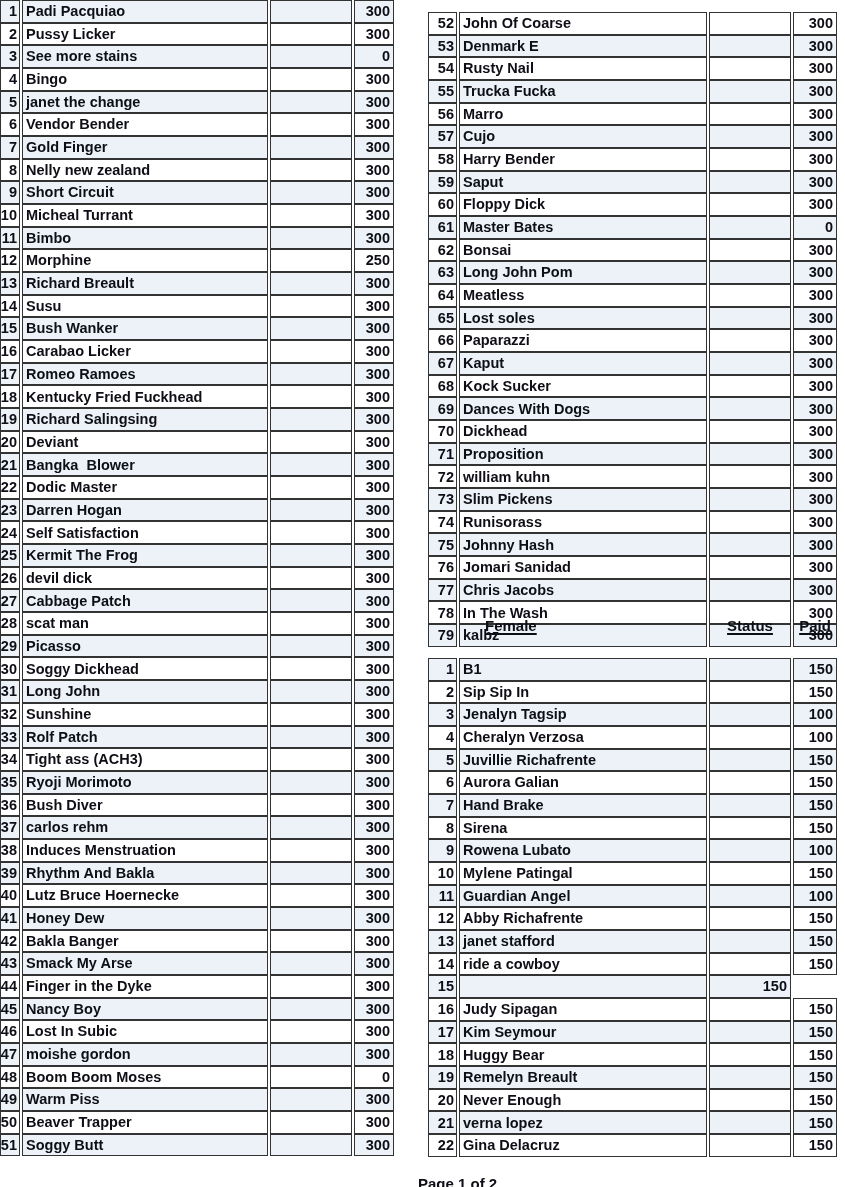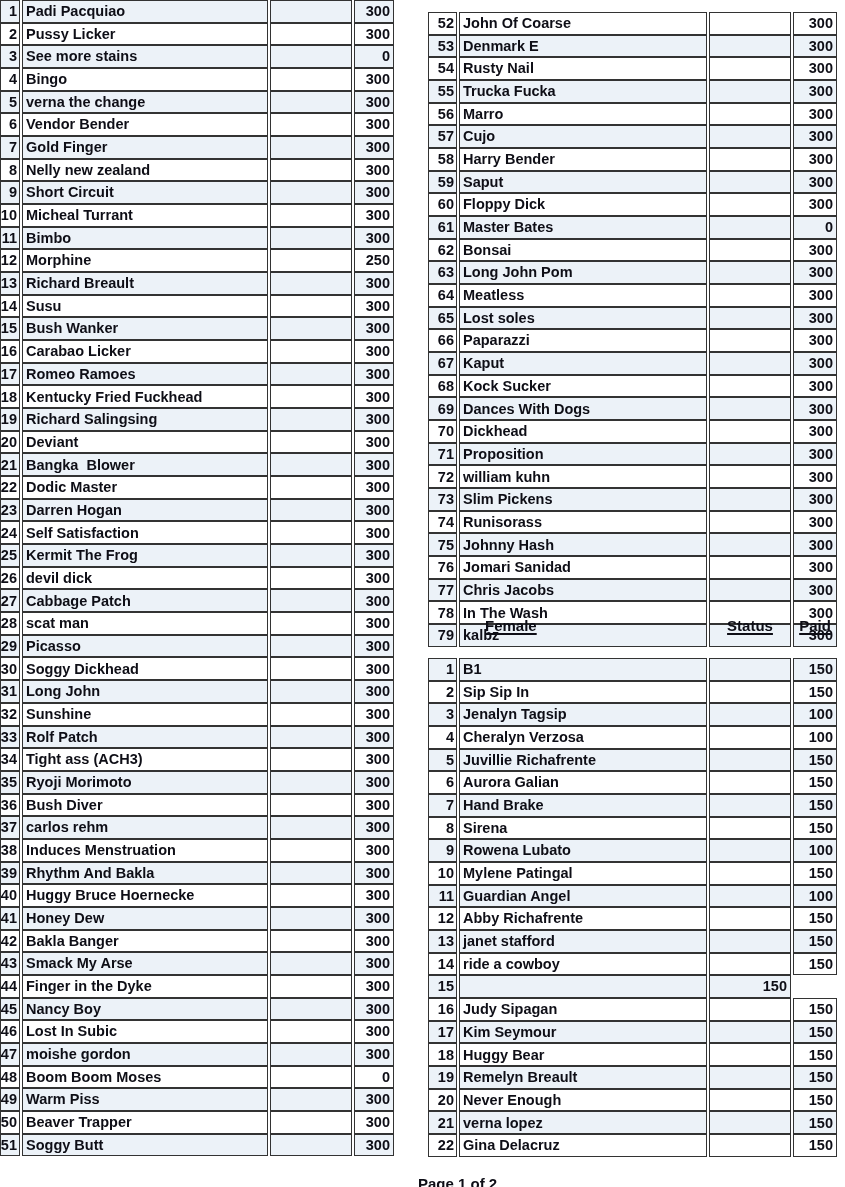--- a/index.html
+++ b/index.html
@@ -76,21 +76,21 @@
 
   <div class="row">
     <div class="cell num">4</div>
     <div class="cell name">Bingo</div>
     <div class="cell status"></div>
     <div class="cell paid">300</div>
   </div>
 
   <div class="row">
     <div class="cell num">5</div>
-    <div class="cell name">verna the change</div>
+    <div class="cell name">janet the change</div>
     <div class="cell status"></div>
     <div class="cell paid">300</div>
   </div>
 
   <div class="row">
     <div class="cell num">6</div>
     <div class="cell name">Vendor Bender</div>
     <div class="cell status"></div>
     <div class="cell paid">300</div>
   </div>
@@ -321,21 +321,21 @@
 
   <div class="row">
     <div class="cell num">39</div>
     <div class="cell name">Rhythm And Bakla</div>
     <div class="cell status"></div>
     <div class="cell paid">300</div>
   </div>
 
   <div class="row">
     <div class="cell num">40</div>
-    <div class="cell name">Huggy Bruce Hoernecke</div>
+    <div class="cell name">Lutz Bruce Hoernecke</div>
     <div class="cell status"></div>
     <div class="cell paid">300</div>
   </div>
 
   <div class="row">
     <div class="cell num">41</div>
     <div class="cell name">Honey Dew</div>
     <div class="cell status"></div>
     <div class="cell paid">300</div>
   </div>

